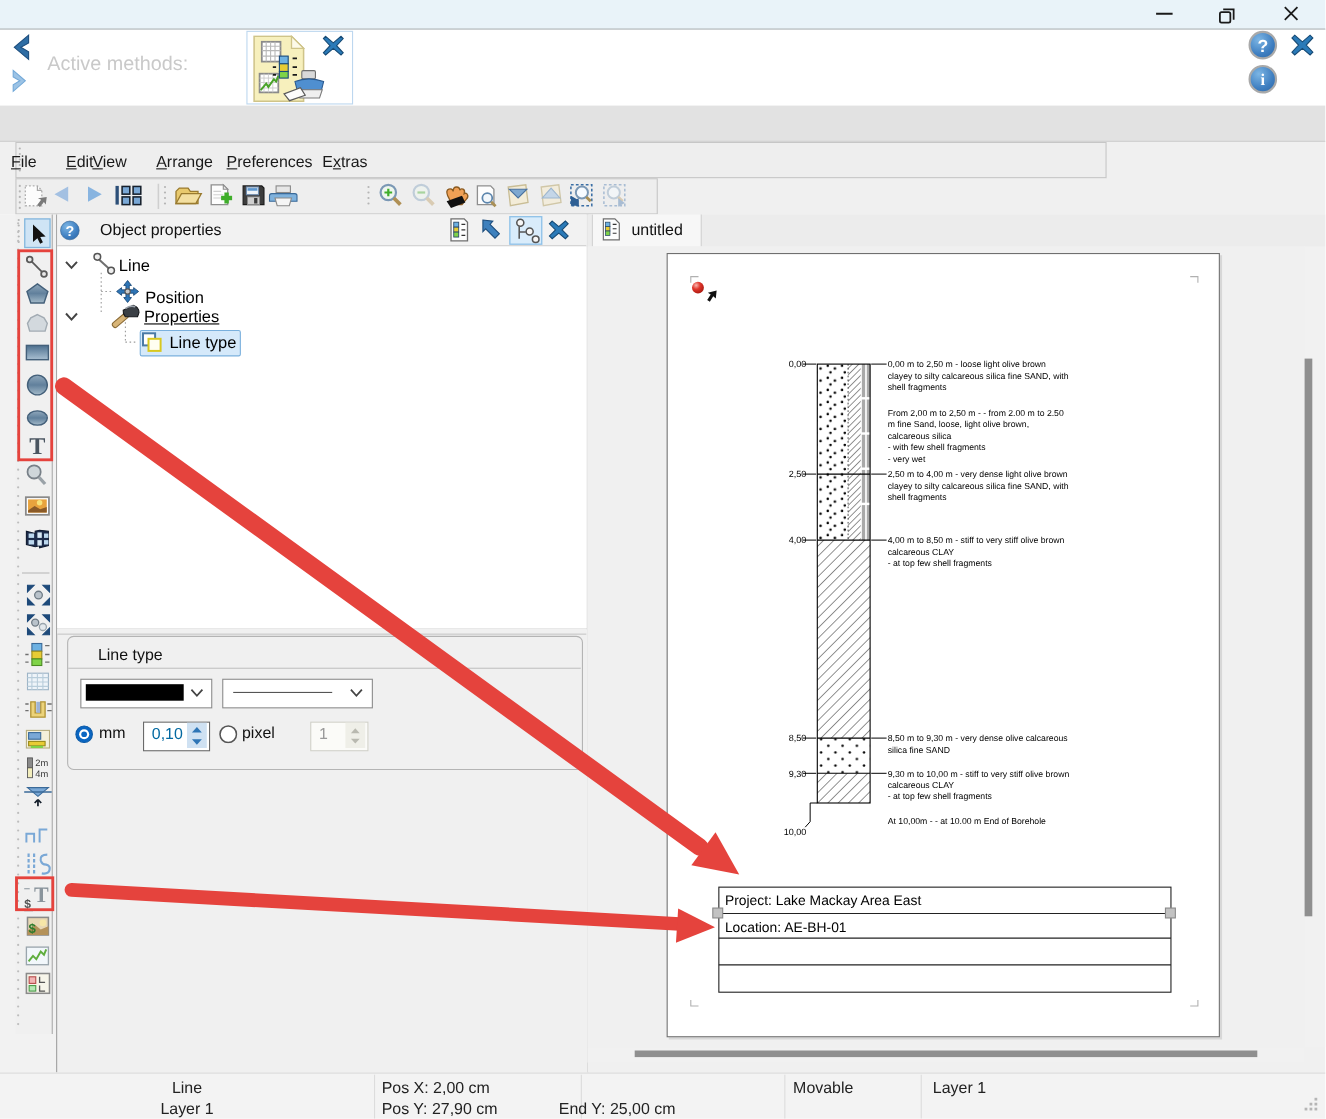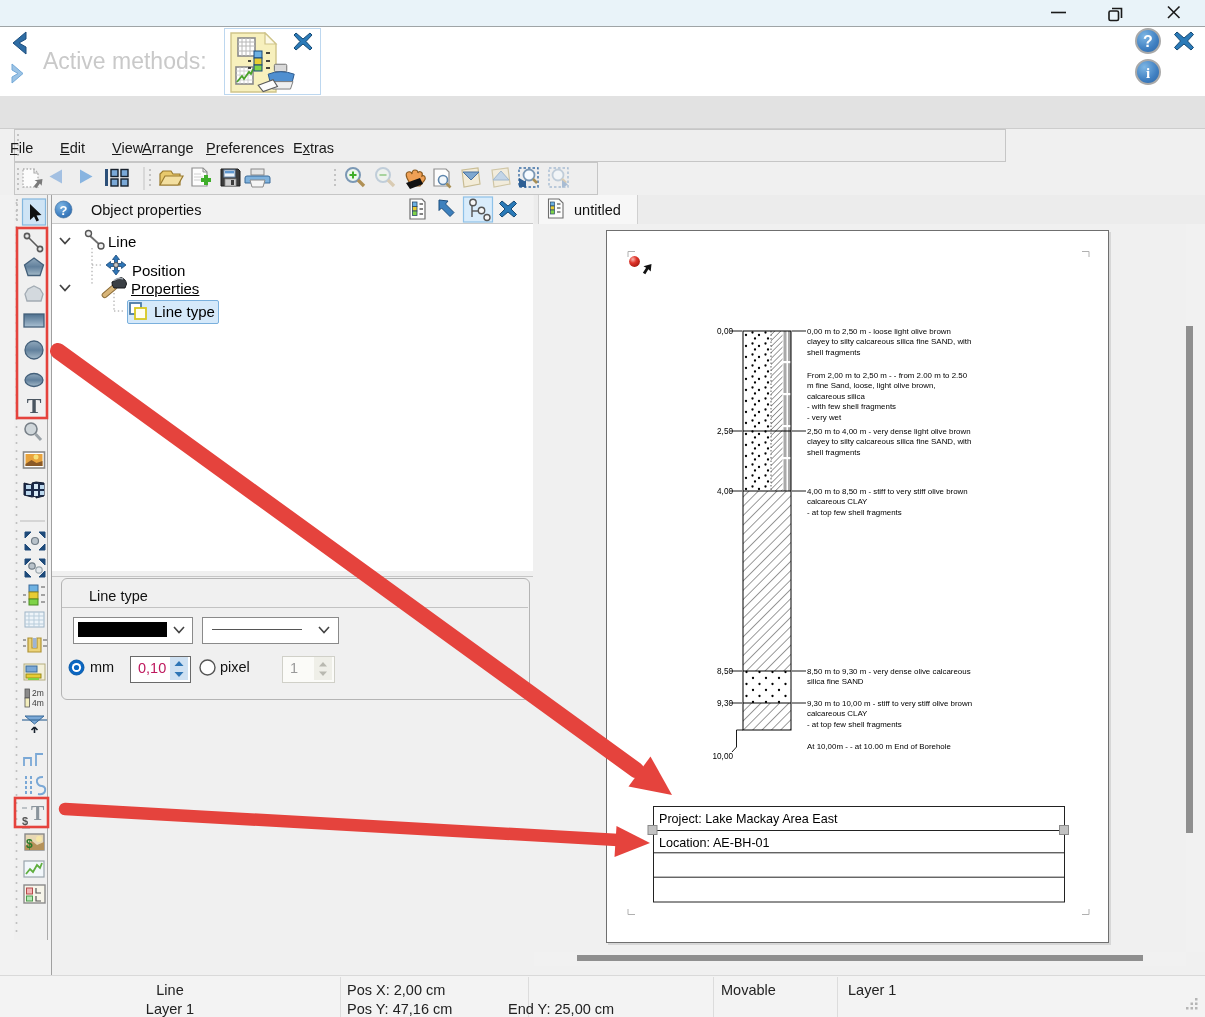--- a/index.html
+++ b/index.html
@@ -23,21 +23,21 @@
       <line x1="128" y1="6.5" x2="139.5" y2="18"></line>
       <line x1="139.5" y1="6.5" x2="128" y2="18"></line>
     </g>
   </svg>
 
   <div class="abs" style="left:0;top:27px;width:1205px;height:68px;background:#ffffff;"></div>
   <svg class="abs" style="left:10px;top:30px" width="24" height="56" viewBox="0 0 24 56">
     <path d="M16 2 L3 13 L16 24 L16 17 L9 13 L16 9 Z" fill="#2e6da4" stroke="#1d4e7e" stroke-width="1"></path>
     <path d="M2 34 L13 43.5 L2 53 L2 47 L8 43.5 L2 40 Z" fill="#9cc3e5" stroke="#73a9d8" stroke-width="1"></path>
   </svg>
-  <div class="abs" style="left:43px;top:48px;font-size:23px;color:#c9c9c9;">Active methods:</div>
+  <div class="abs" style="left:43px;top:48px;font-size:18px;color:#c9c9c9;">Active methods:</div>
   <div class="abs" style="left:224px;top:28px;width:95px;height:65px;border:1px solid #bdd7ef;background:#fff;"></div>
 
   <svg class="abs" style="left:229px;top:32px" width="88" height="62" viewBox="0 0 88 62">
     <path d="M2 1 H36 L47 12 V60 H2 Z" fill="#f7f0bd" stroke="#cfc489" stroke-width="1.4"></path>
     <path d="M36 1 L36 12 L47 12 Z" fill="#fdfae8" stroke="#cfc489" stroke-width="1.2"></path>
     <rect x="9" y="6" width="17" height="18" fill="#fff" stroke="#8a8a8a" stroke-width="1.6"></rect>
     <g stroke="#b8b8b8" stroke-width="1">
       <line x1="13" y1="6" x2="13" y2="24"></line>
         <line x1="17" y1="6" x2="17" y2="24"></line>
         <line x1="21" y1="6" x2="21" y2="24"></line>
@@ -94,21 +94,21 @@
     <path d="M44 5 L51 11 L58 5 L60.5 7.5 L54.5 14 L60.5 20.5 L58 23 L51 17 L44 23 L41.5 20.5 L47.5 14 L41.5 7.5 Z" fill="#2a7ab8" stroke="#174a74" stroke-width="1"></path>
   </svg>
 
   <div class="abs" style="left:0;top:96px;width:1205px;height:32px;background:#e2e2e2;border-bottom:1px solid #cdcdcd;"></div>
 
   <div class="abs" style="left:0;top:129px;width:1205px;height:66px;background:#f0f0f0;"></div>
   <div class="abs" style="left:14px;top:129px;width:990px;height:31px;background:#eeeeee;border:1px solid #c6c6c6;"></div>
   <div class="abs" id="menuitems" style="left:0;top:140px;font-size:14.5px;color:#1a1a1a;">
     <span class="abs" style="left:10px"><u>F</u>ile</span>
     <span class="abs" style="left:60px"><u>E</u>dit</span>
-    <span class="abs" style="left:112px"><u>V</u>iew</span>
+    <span class="abs" style="left:84px"><u>V</u>iew</span>
     <span class="abs" style="left:142px"><u>A</u>rrange</span>
     <span class="abs" style="left:206px"><u>P</u>references</span>
     <span class="abs" style="left:293px">E<u>x</u>tras</span>
   </div>
   <div class="abs" style="left:14px;top:162px;width:582px;height:31px;background:#eeeeee;border:1px solid #c6c6c6;"></div>
   <div class="abs" id="toolbar-icons">
 
     <svg class="abs" style="left:16px;top:132px" width="6" height="58" viewBox="0 0 6 58">
       <g fill="#b5b5b5">
           <circle cx="2" cy="3" r="1"></circle>
@@ -607,21 +607,21 @@
       </svg>
 
     <svg class="abs" style="left:68px;top:659px" width="17" height="17" viewBox="0 0 17 17">
       <circle cx="8.5" cy="8.5" r="7.5" fill="#0a66c2" stroke="#0a5aa8" stroke-width="1"></circle>
       <circle cx="8.5" cy="8.5" r="4.6" fill="#fff"></circle>
       <circle cx="8.5" cy="8.5" r="2.6" fill="#0a66c2"></circle>
     </svg>
     <div class="abs" style="left:90px;top:659px;font-size:14.5px;color:#111;">mm</div>
 
     <div class="abs" style="left:130px;top:656px;width:59px;height:25px;background:#fff;border:1px solid #6a6a6a;"></div>
-    <div class="abs" style="left:138px;top:660px;font-size:14.5px;color:#be185d;">0,10</div>
+    <div class="abs" style="left:138px;top:660px;font-size:14.5px;color:#0369a1;">0,10</div>
     <div class="abs" style="left:170px;top:657px;width:18px;height:23px;background:#cfe1f2;"></div>
     <svg class="abs" style="left:172px;top:660px" width="14" height="18" viewBox="0 0 14 18">
       <path d="M7 1 L11.5 6 H2.5 Z" fill="#2e75b6"></path>
       <path d="M7 17 L11.5 12 H2.5 Z" fill="#2e75b6"></path>
     </svg>
 
     <svg class="abs" style="left:199px;top:659px" width="17" height="17" viewBox="0 0 17 17">
       <circle cx="8.5" cy="8.5" r="7.5" fill="#fff" stroke="#555" stroke-width="1.4"></circle>
     </svg>
     <div class="abs" style="left:220px;top:659px;font-size:14.5px;color:#111;">pixel</div>
@@ -796,21 +796,21 @@
 
   <div class="abs" style="left:0;top:975px;width:1205px;height:42px;background:#f3f3f3;border-top:1px solid #d9d9d9;"></div>
   <div class="abs" id="statusbar" style="font-size:14.5px;color:#222;">
     <div class="abs" style="left:340px;top:977px;width:1px;height:40px;background:#dcdcdc;"></div>
     <div class="abs" style="left:528px;top:977px;width:1px;height:40px;background:#dcdcdc;"></div>
     <div class="abs" style="left:713px;top:977px;width:1px;height:40px;background:#dcdcdc;"></div>
     <div class="abs" style="left:837px;top:977px;width:1px;height:40px;background:#dcdcdc;"></div>
     <div class="abs" style="left:0;top:982px;width:340px;text-align:center;">Line</div>
     <div class="abs" style="left:0;top:1001px;width:340px;text-align:center;">Layer 1</div>
     <div class="abs" style="left:347px;top:982px;">Pos X: 2,00 cm</div>
-    <div class="abs" style="left:347px;top:1001px;">Pos Y: 47,16 cm</div>
+    <div class="abs" style="left:347px;top:1001px;">Pos Y: 27,90 cm</div>
     <div class="abs" style="left:536px;top:982px;margin-top:43px;">End X: 19,00 cm</div>
     <div class="abs" style="left:508px;top:1001px;">End Y: 25,00 cm</div>
     <div class="abs" style="left:721px;top:982px;">Movable</div>
     <div class="abs" style="left:848px;top:982px;">Layer 1</div>
     <svg class="abs" style="left:1184px;top:996px" width="16" height="16" viewBox="0 0 16 16">
       <g fill="#b5b5b5">
         <rect x="11" y="11" width="2.5" height="2.5"></rect>
           <rect x="11" y="6.5" width="2.5" height="2.5"></rect>
           <rect x="11" y="2" width="2.5" height="2.5"></rect>
         <rect x="6.5" y="11" width="2.5" height="2.5"></rect>

